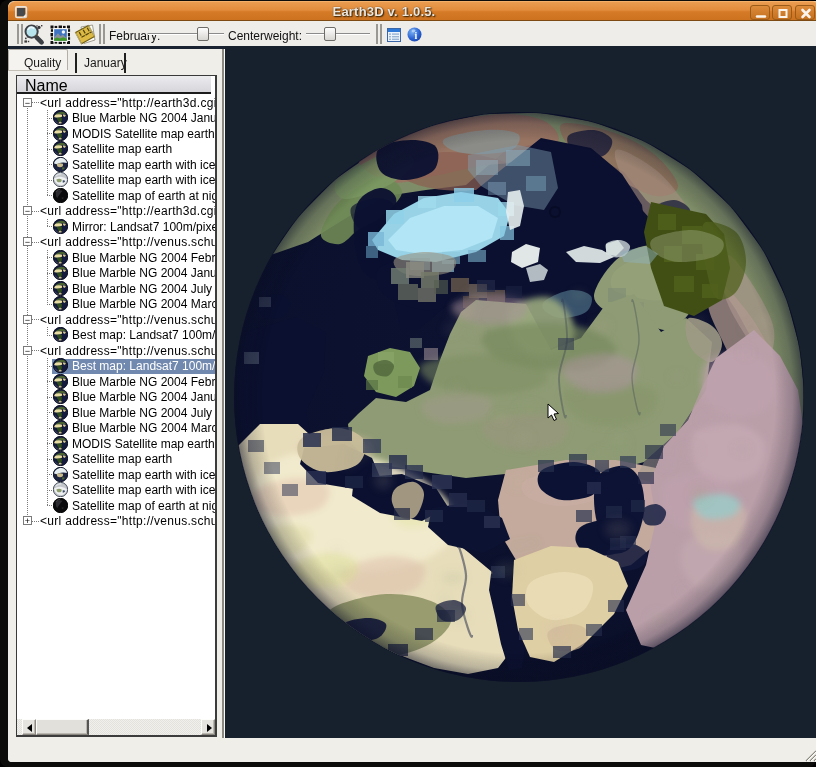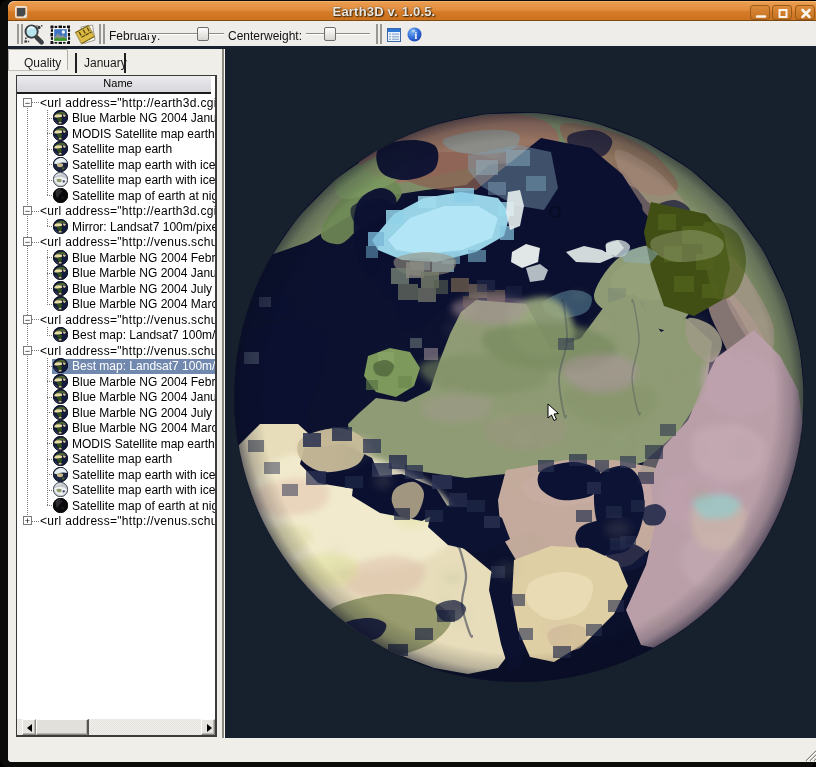--- a/index.html
+++ b/index.html
@@ -29,21 +29,21 @@
   #view{position:absolute;left:217px;top:45px;width:591px;height:696px;background:#16212d;}
   
   .tab{position:absolute;font-size:12px;color:#1a1a1a;}
   #tab1{left:8px;top:3px;width:60px;height:21px;background:#f4f3ef;border:1px solid #b3afa7;border-bottom:none;border-radius:2px 2px 0 0;}
   #tab2{left:69px;top:4px;width:49px;height:20px;background:#f1efeb;border-top:1px solid #c3bfb7;}
   .tabsep{position:absolute;width:2px;background:#1f1f1f;}
   
   #treeframe{position:absolute;left:8px;top:26px;width:201px;height:662px;background:#fff;
      border-top:1px solid #3a3a3a;border-left:1px solid #3a3a3a;border-right:2px solid #3c3c3c;border-bottom:2px solid #3c3c3c;}
   #namehdr{position:absolute;left:0px;top:0px;width:194px;height:18px;background:linear-gradient(#ececef,#d6d6db);
-     border-bottom:2px solid #1c1c1c;font-size:11px;color:#000;padding:1px 0 0 8px;text-align:center;}
+     border-bottom:2px solid #1c1c1c;font-size:16px;color:#000;padding:1px 0 0 8px;}
   #tree{position:absolute;left:0;top:18px;width:198px;height:625px;overflow:hidden;background:#fff;}
   .row{position:absolute;left:0;height:16px;width:198px;font-size:12px;color:#000;white-space:nowrap;overflow:hidden;}
   .rowtext{position:absolute;top:1px;}
   .dotv{position:absolute;width:1px;background-image:repeating-linear-gradient(to bottom,#7a7a7a 0,#7a7a7a 1px,transparent 1px,transparent 2px);}
   .doth{position:absolute;height:1px;background-image:repeating-linear-gradient(to right,#7a7a7a 0,#7a7a7a 1px,transparent 1px,transparent 2px);}
   .expander{position:absolute;width:9px;height:9px;background:#fff;border:1px solid #7a7a7a;}
   .expander span{position:absolute;left:0;top:-3px;width:7px;text-align:center;font-size:9px;color:#000;line-height:14px;}
   .ticon{position:absolute;}
   .rowsel{position:absolute;left:35px;width:164px;height:15px;background:#7189ae;}
   .selt{color:#fff;}

